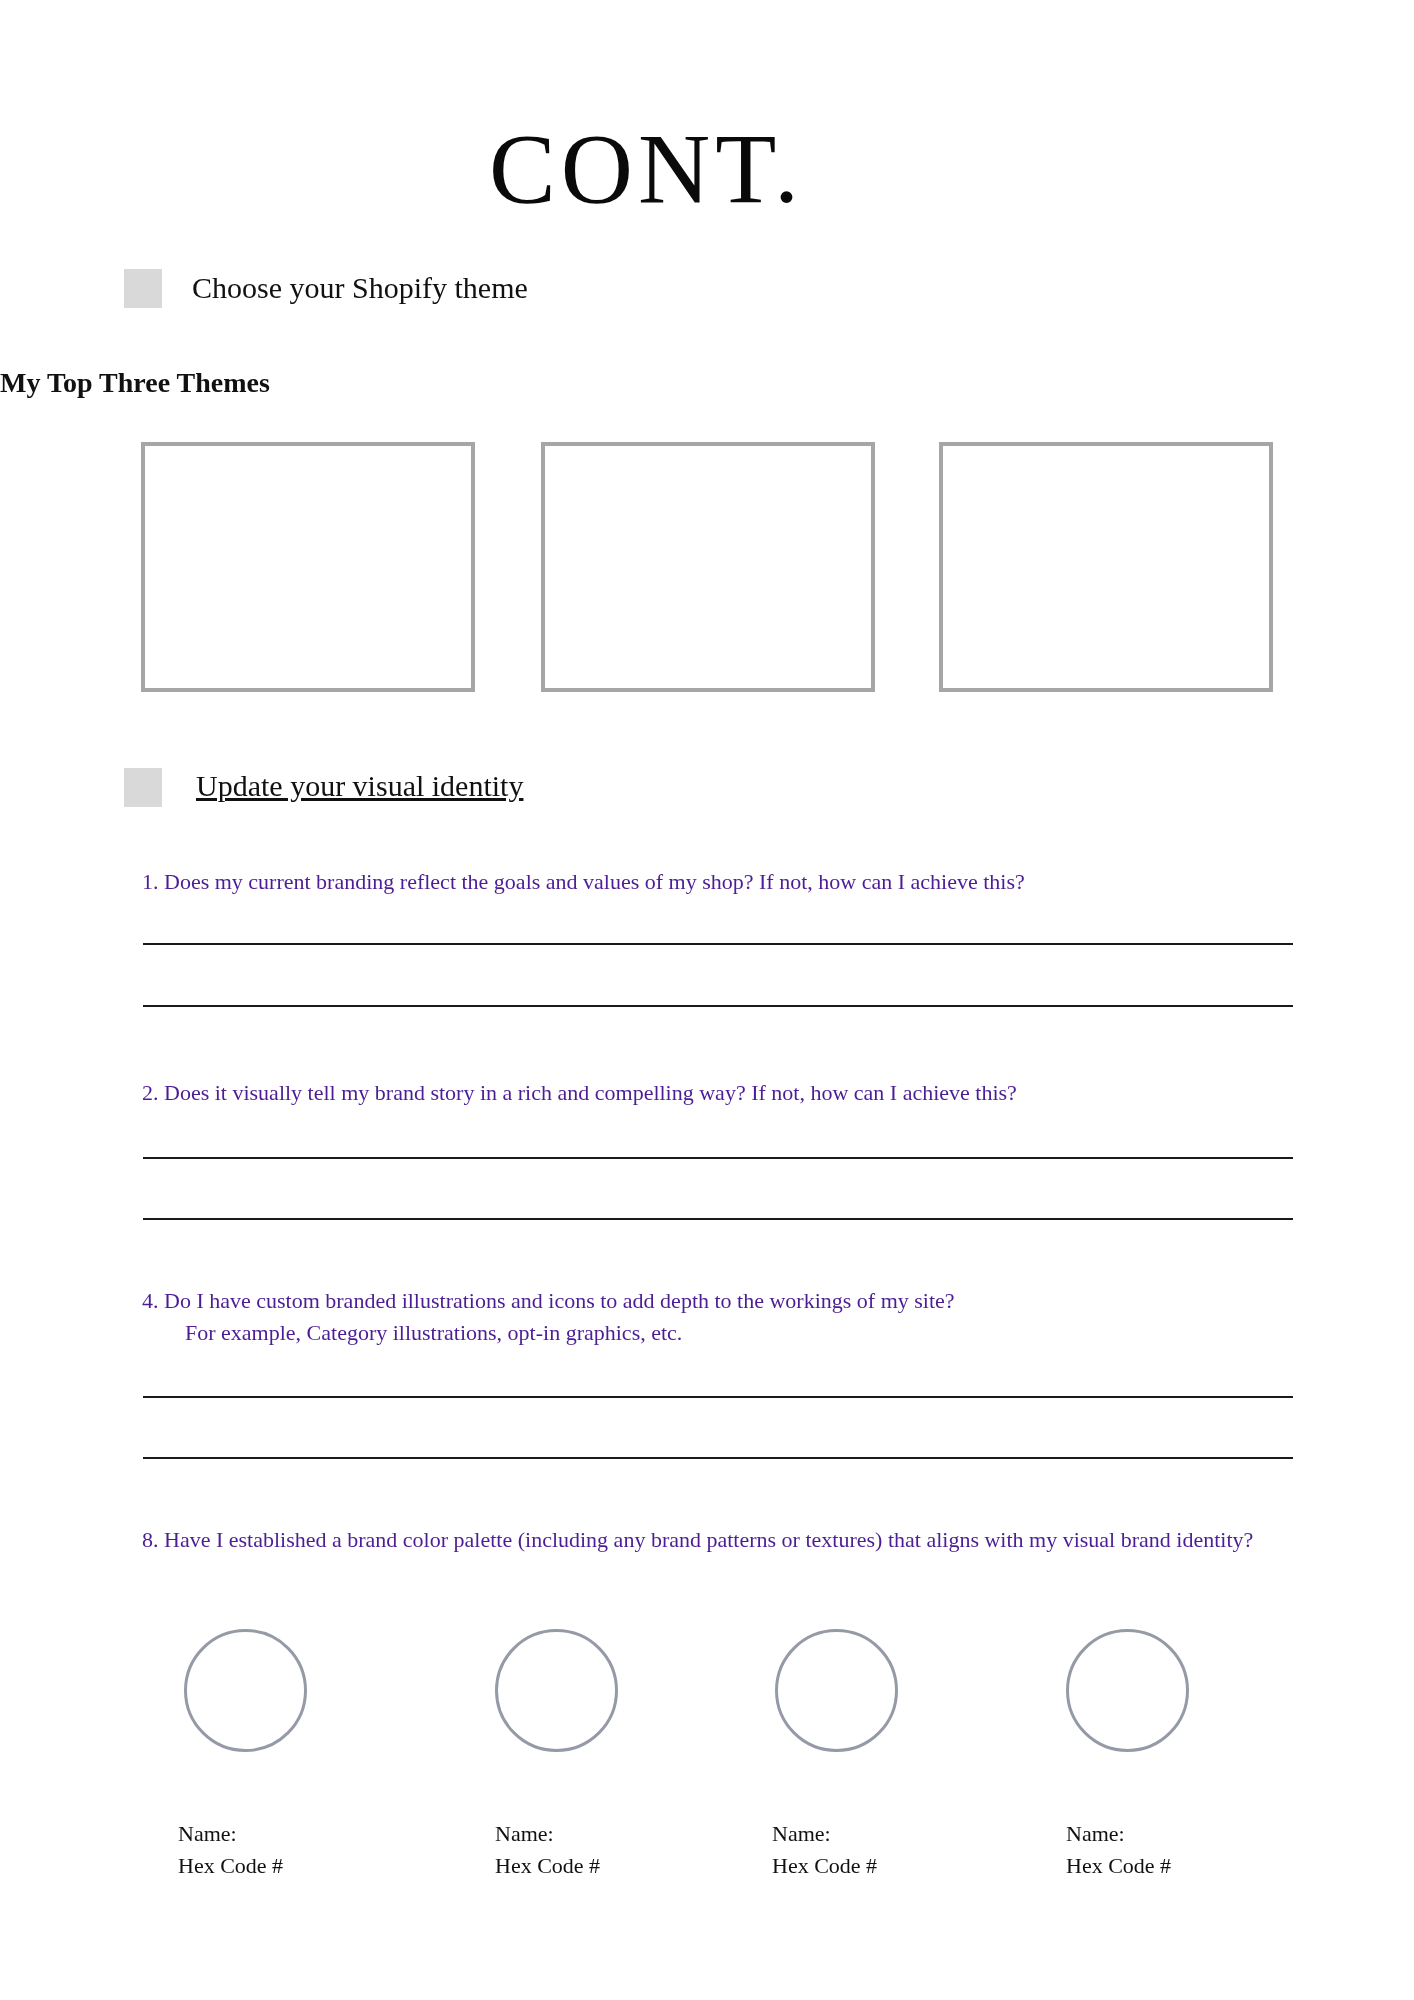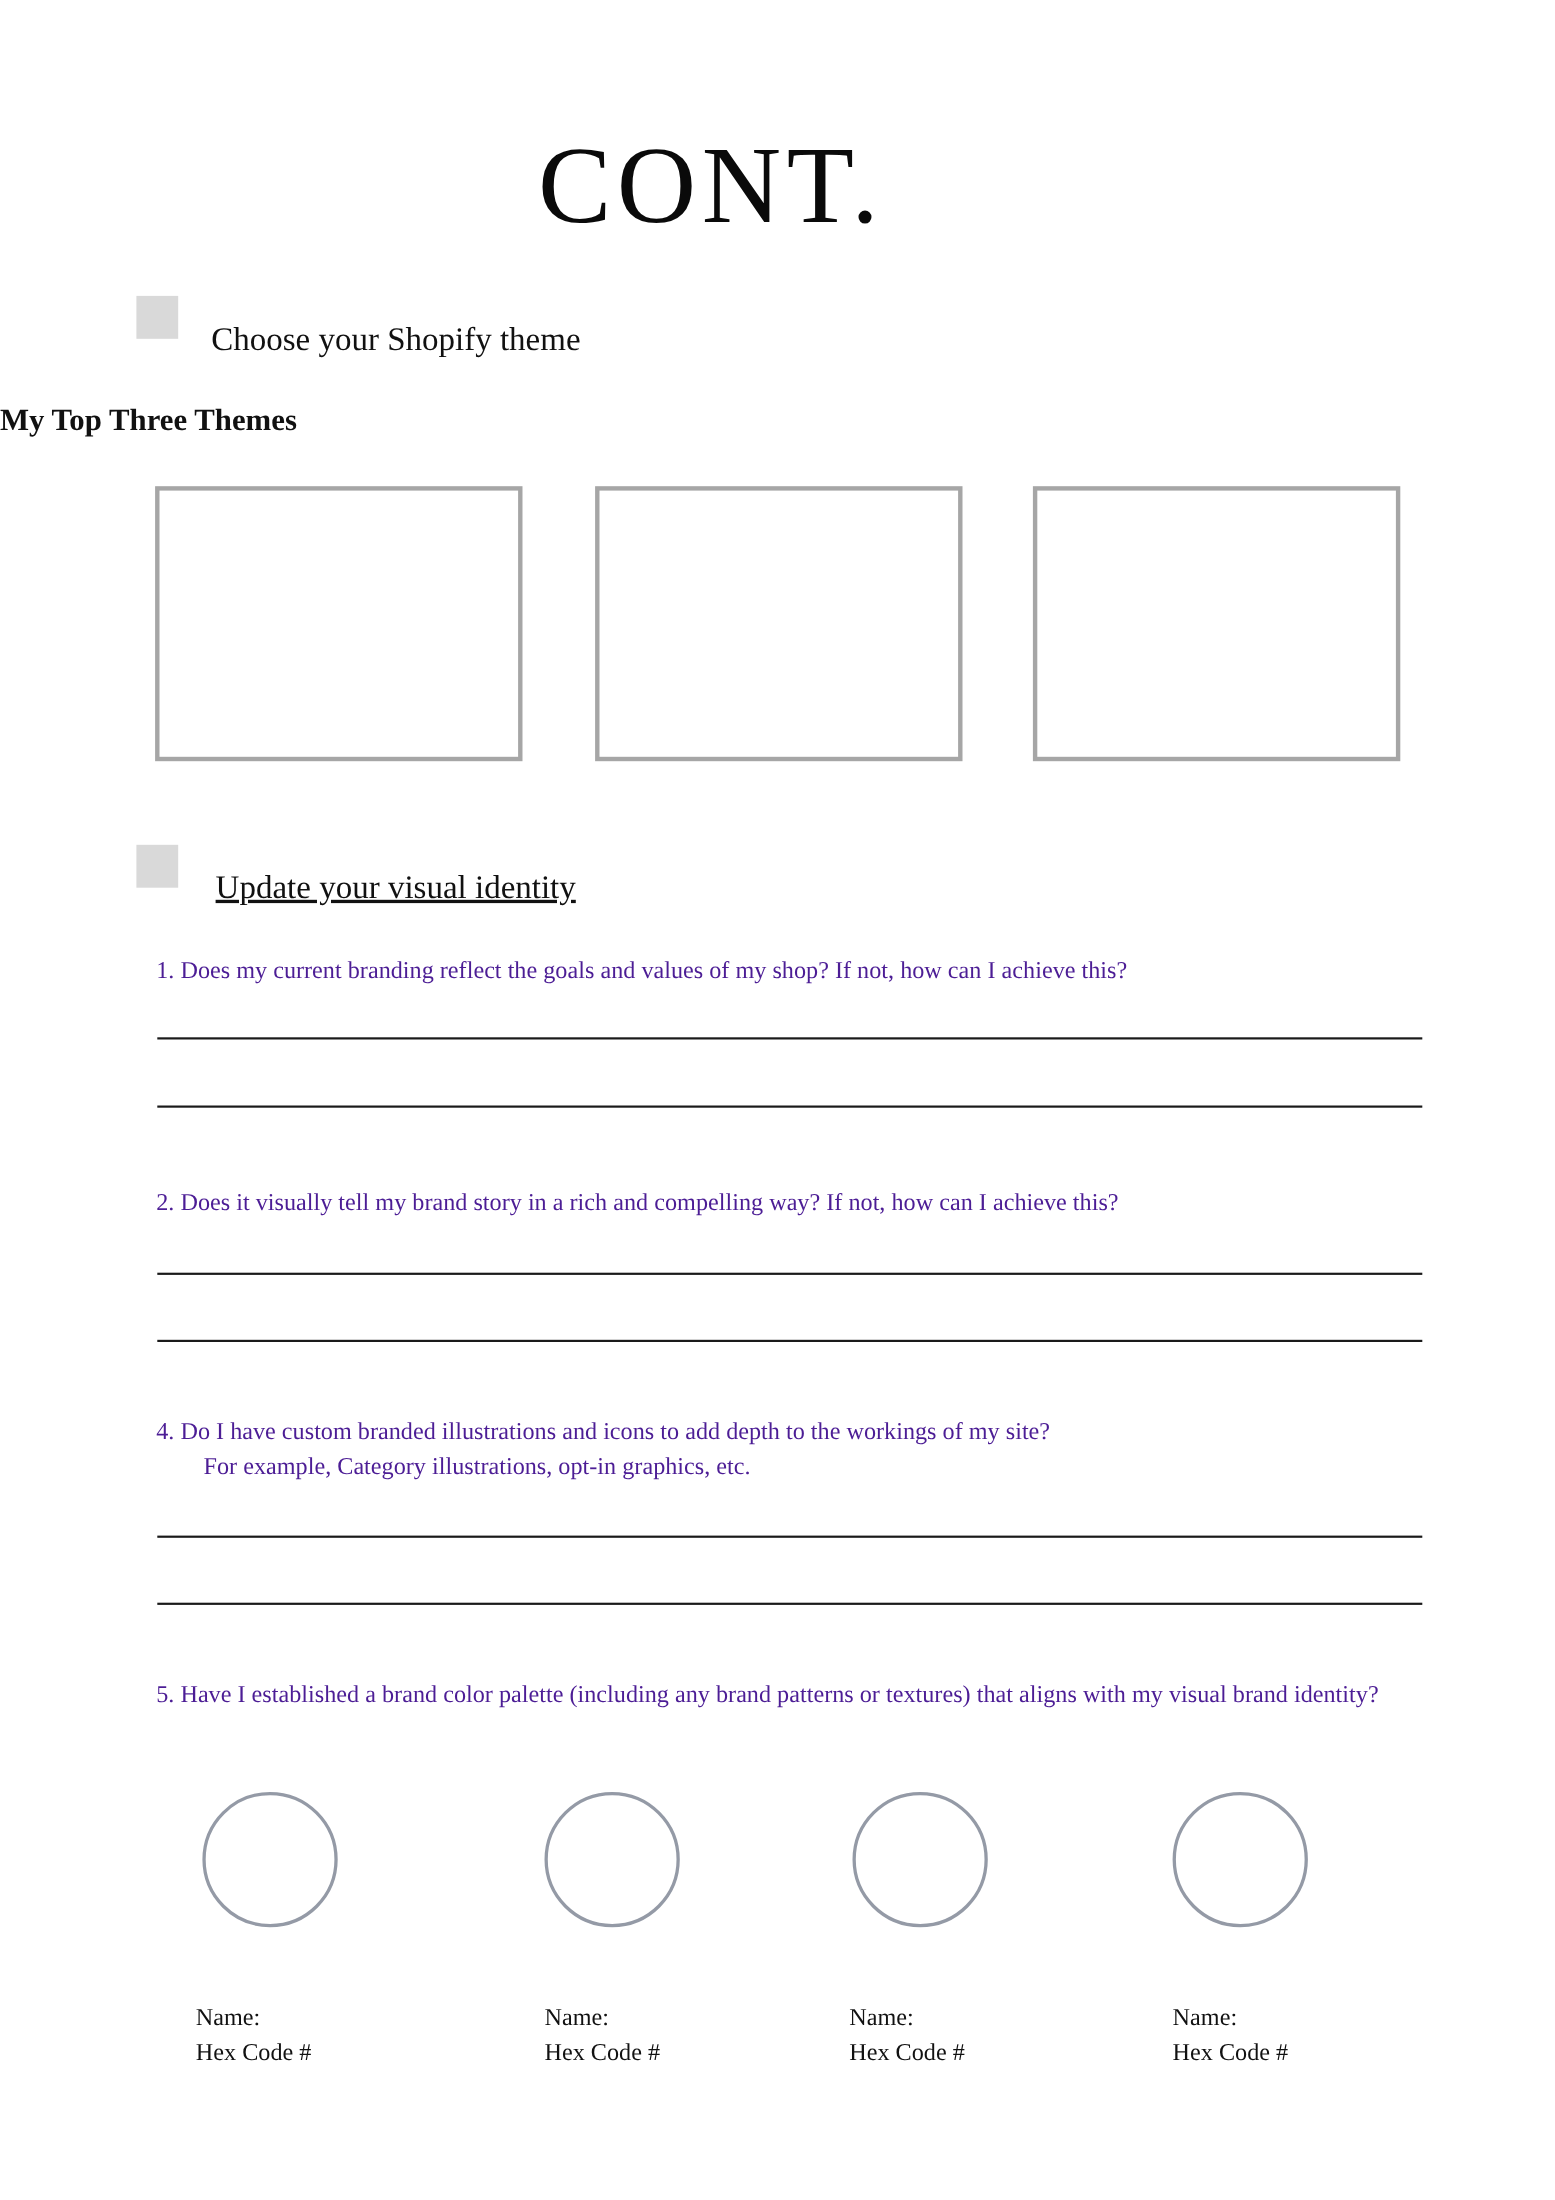--- a/index.html
+++ b/index.html
@@ -1,20 +1,20 @@
 <!DOCTYPE html>
 <html><head>
 <meta charset="utf-8">
 <style>
   html, body { margin: 0; padding: 0; background: #ffffff; }
   body { width: 1414px; height: 2000px; position: relative; overflow: hidden; font-family: "Liberation Serif", "DejaVu Serif", serif; color: #111111; }
   .abs { position: absolute; }
   .title { left: 0; width: 1293px; text-align: center; top: 119px; font-size: 100px; line-height: 1; letter-spacing: 5px; color: #0a0a0a; }
   .checkbox { width: 38px; height: 39px; background: #d9d9d9; }
-  .heading { font-size: 30px; line-height: 1; color: #111; white-space: nowrap; margin-top: 21px; }
+  .heading { font-size: 30px; line-height: 1; color: #111; white-space: nowrap; }
   .subheading { left: 0; width: 1306px; text-align: left; top: 369px; font-size: 28px; line-height: 1; font-weight: bold; color: #111; }
   .theme-box { top: 442px; width: 326px; height: 242px; border: 4px solid #a6a6a6; background: #fff; box-sizing: content-box; }
   .question { left: 142px; width: 1160px; font-size: 22px; line-height: 32px; color: #4c1d95; }
   .answer-line { left: 143px; width: 1150px; height: 2px; background: #1a1a1a; }
   .swatch { top: 1629px; width: 117px; height: 117px; border: 3px solid #949aa6; border-radius: 50%; background: #fff; }
   .label { font-size: 22px; line-height: 32px; color: #111; white-space: nowrap; margin-top: 36px; }
 </style>
 </head>
 <body>
 
@@ -38,21 +38,21 @@
 
 <div class="abs question" style="top:1077px;">2. Does it visually tell my brand story in a rich and compelling way? If not, how can I achieve this?</div>
 <div class="abs answer-line" style="top:1157px;"></div>
 <div class="abs answer-line" style="top:1218px;"></div>
 
 <div class="abs question" style="top:1285px;">4. Do I have custom branded illustrations and icons to add depth to the workings of my site?</div>
 <div class="abs question" style="top:1317px;margin-left:43px;">For example, Category illustrations, opt-in graphics, etc.</div>
 <div class="abs answer-line" style="top:1396px;"></div>
 <div class="abs answer-line" style="top:1457px;"></div>
 
-<div class="abs question" style="top:1524px; width:1150px;">5. Have I established a brand color palette (including any brand patterns or textures) that aligns with my visual brand identity?</div>
+<div class="abs question" style="top:1524px; width:1150px;">8. Have I established a brand color palette (including any brand patterns or textures) that aligns with my visual brand identity?</div>
 
 <div class="abs swatch" style="left:184px;"></div>
 <div class="abs swatch" style="left:495px;"></div>
 <div class="abs swatch" style="left:775px;"></div>
 <div class="abs swatch" style="left:1066px;"></div>
 
 <div class="abs label" style="left:178px; top:1782px;">Name:</div>
 <div class="abs label" style="left:178px; top:1814px;">Hex Code #</div>
 
 <div class="abs label" style="left:495px; top:1782px;">Name:</div>

